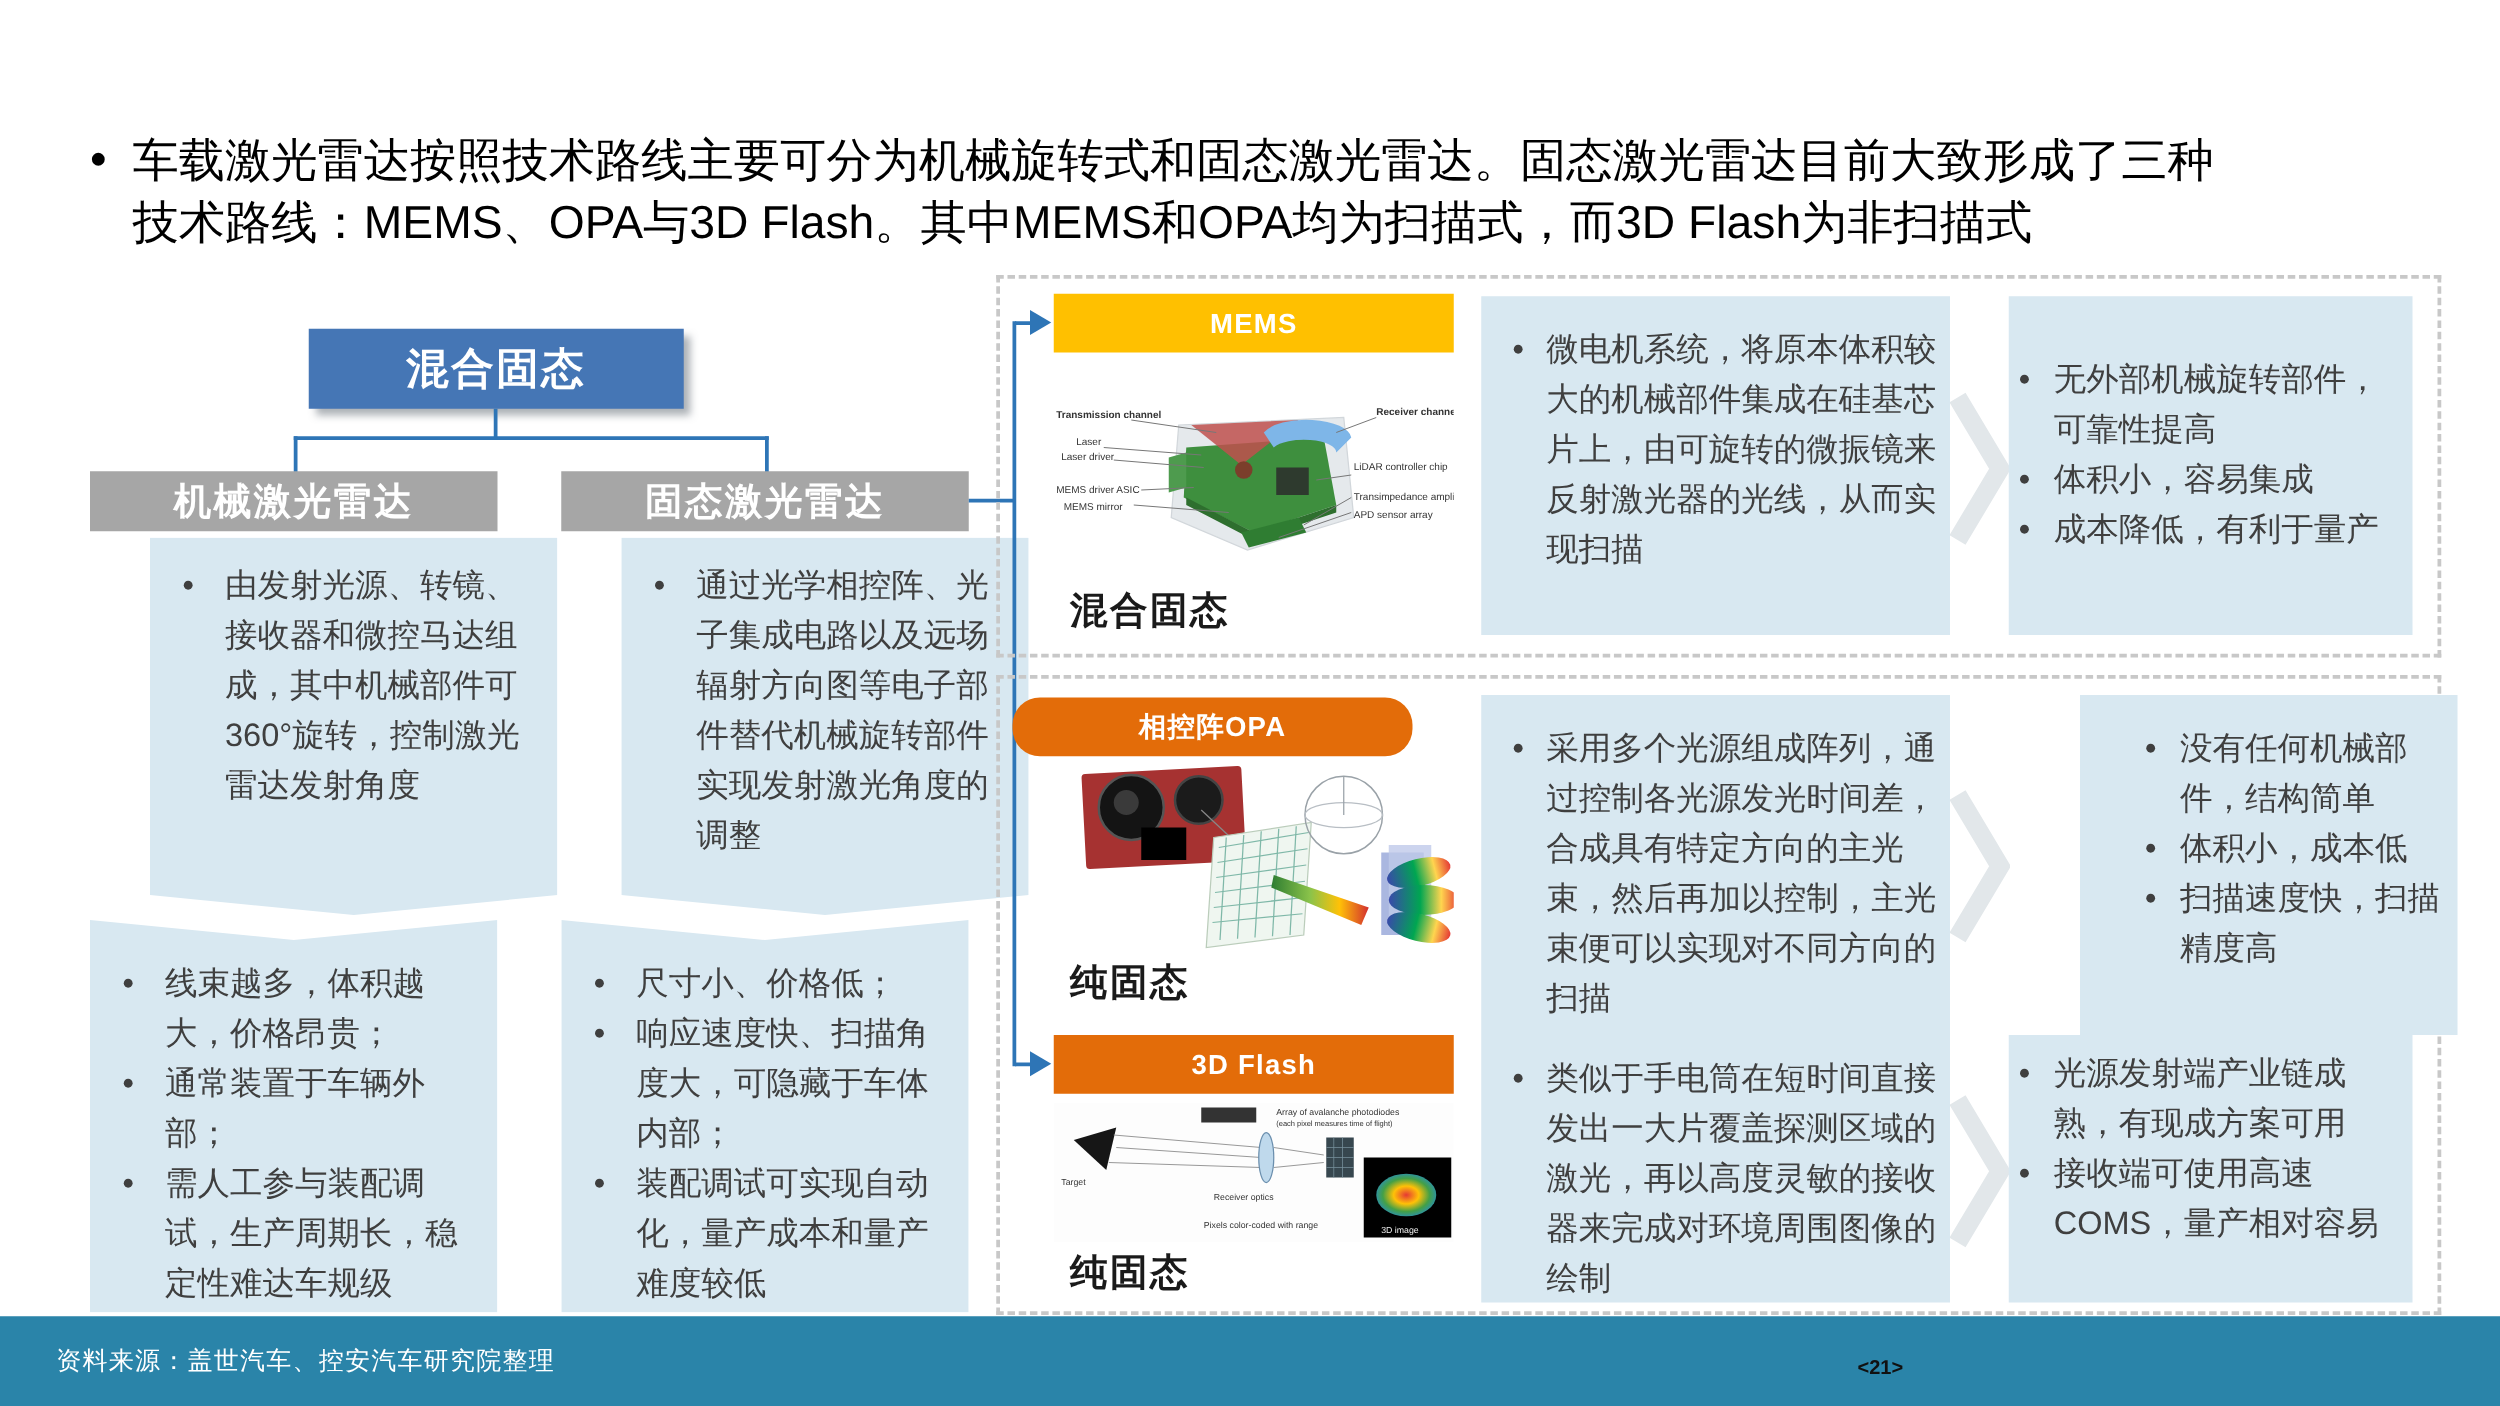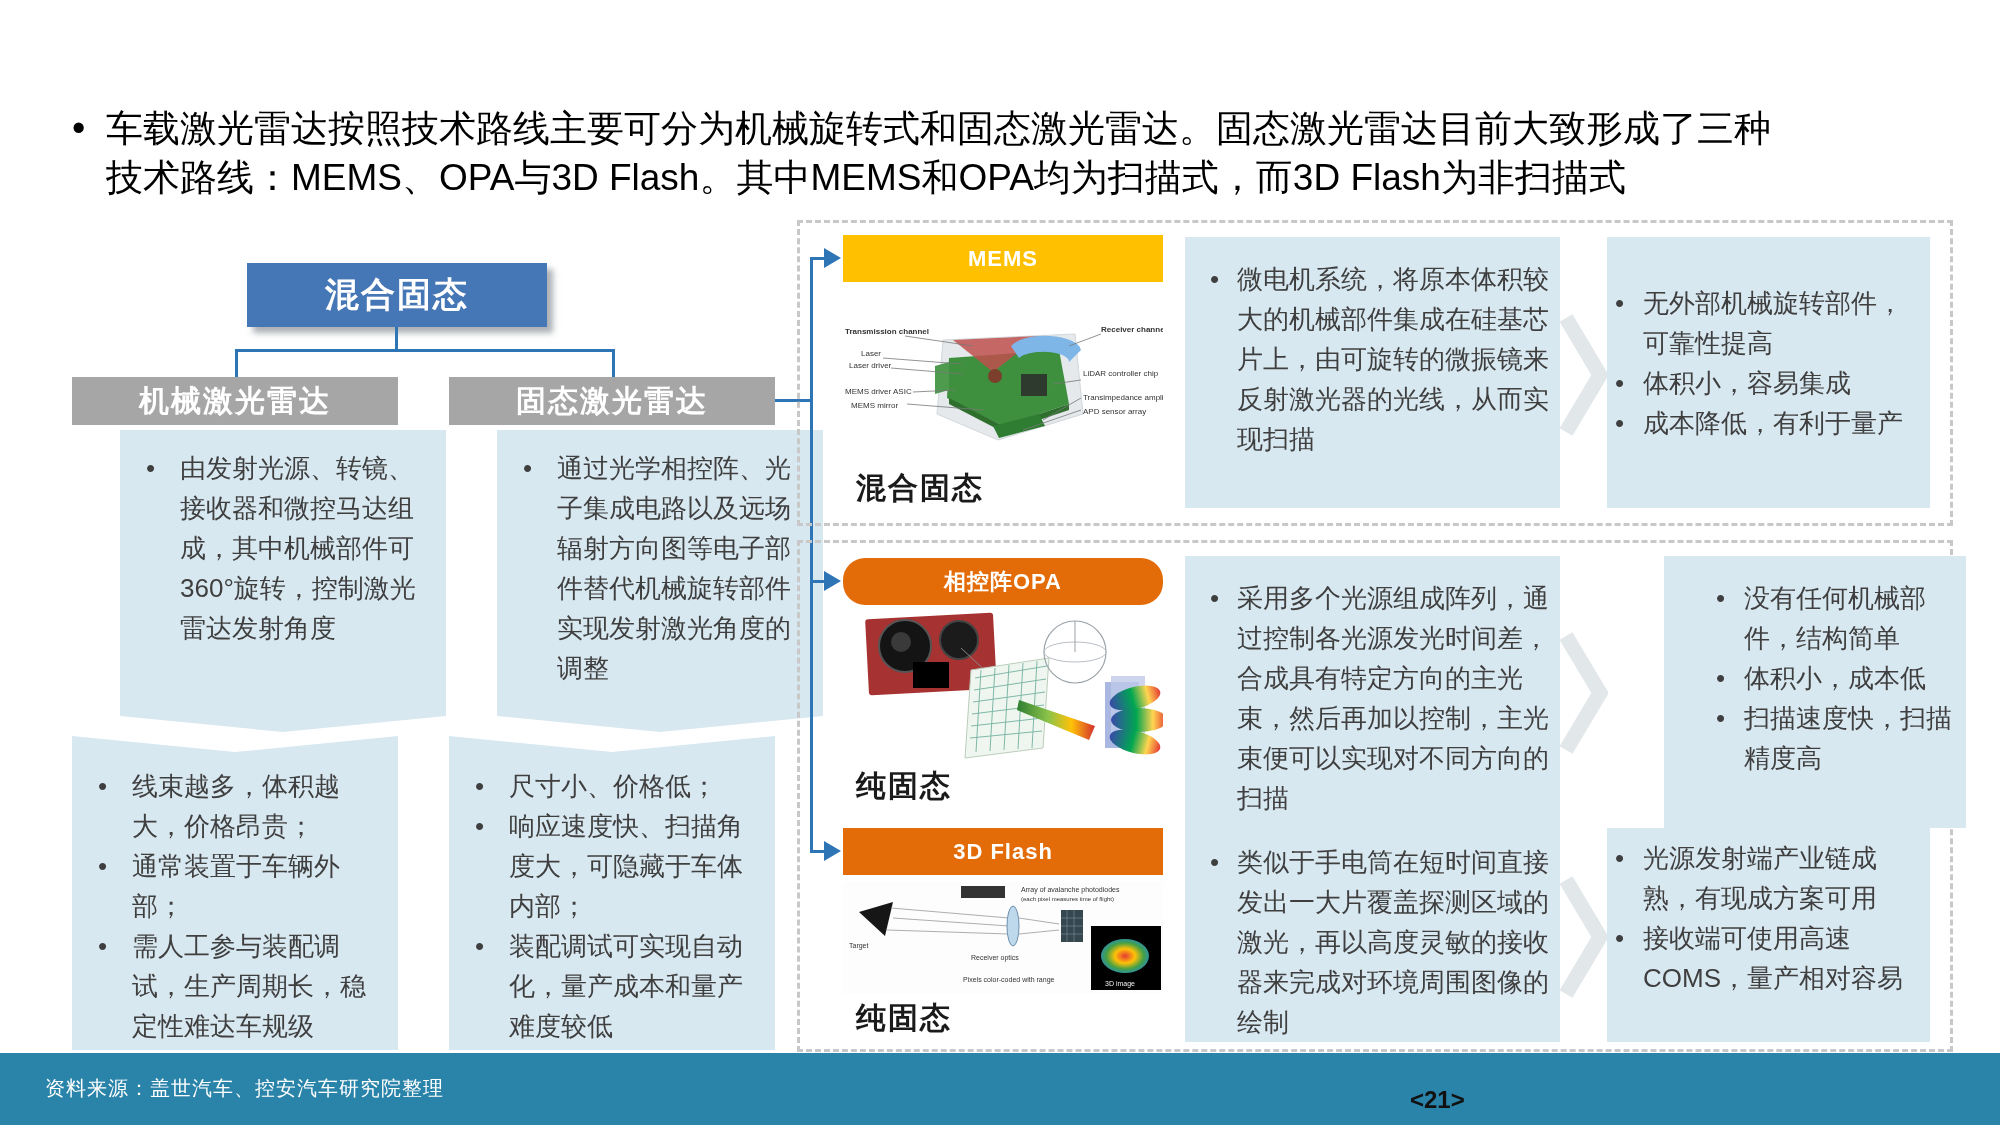--- a/index.html
+++ b/index.html
@@ -42,21 +42,21 @@
   ul.dlist li::before{content:"•";position:absolute;left:25px;}
   ul.alist{list-style:none;margin:0;padding:0 4px 0 0;}
   ul.alist li{position:relative;padding-left:36px;font-size:26px;line-height:40px;color:#3F3F3F;}
   ul.alist li::before{content:"•";position:absolute;left:8px;}
   .chev{position:absolute;width:48px;height:126px;}
   
   .footer-bar{left:0;top:1053px;width:2000px;height:72px;background:#2A84A9;}
   .source-text{left:45px;top:1075px;font-size:20px;color:#fff;letter-spacing:1px;}
   .watermark{left:1322px;top:1030px;font-size:54px;font-weight:900;font-style:italic;color:#fff;
     -webkit-text-stroke:2.5px #000;letter-spacing:2px;text-shadow:2px 2px 0 #000;}
-  .pagenum{left:1410px;top:1086px;font-size:24px;color:#111;font-weight:bold;}
+  .pagenum{left:1486px;top:1086px;font-size:16px;color:#111;font-weight:bold;}
   svg text{font-family:"Liberation Sans","DejaVu Sans",sans-serif;}
 </style>
 </head>
 <body>
 
 <div class="slide">
 
 
   <div class="abs intro">
     <span class="intro-bullet">•</span>
@@ -162,21 +162,21 @@
   </svg>
 
   <div class="cbox" style="left:1607px;top:237px;width:323px;height:271px;">
     <ul class="alist" style="padding-top:46px;">
       <li>无外部机械旋转部件，可靠性提高</li>
       <li>体积小，容易集成</li>
       <li>成本降低，有利于量产</li>
     </ul>
   </div>
 
-  <div class="rhead orange" style="left:843px;top:558px;border-radius:22px;">相控阵OPA</div>
+  <div class="rhead orange" style="left:810px;top:558px;border-radius:22px;">相控阵OPA</div>
 
   <svg class="abs" style="left:843px;top:612px;" width="320" height="150" viewBox="0 0 320 150">
     <defs>
       <linearGradient id="rb1" x1="0" y1="0" x2="1" y2="0">
         <stop offset="0" stop-color="#2E7D32"></stop>
           <stop offset="0.4" stop-color="#8BC34A"></stop>
         <stop offset="0.7" stop-color="#FFC107"></stop>
           <stop offset="1" stop-color="#D32F2F"></stop>
       </linearGradient>
       <linearGradient id="rb2" x1="0" y1="0" x2="1" y2="0">

